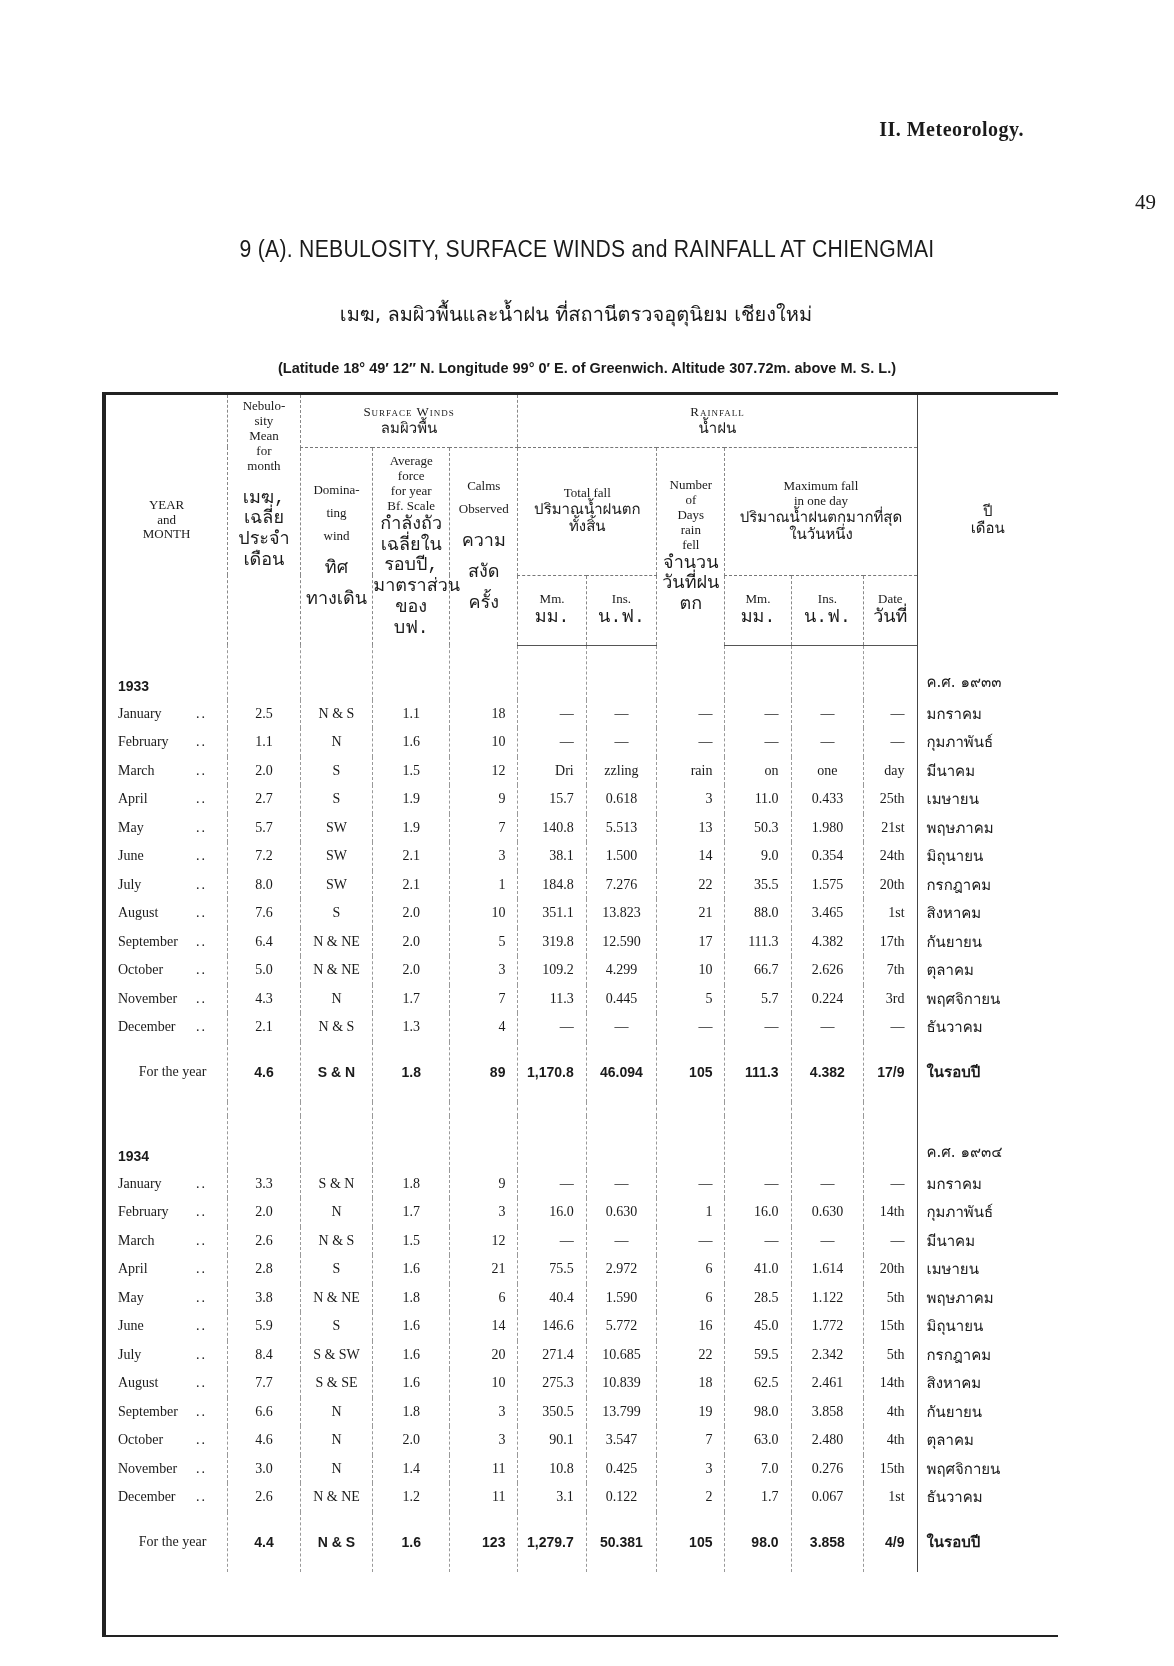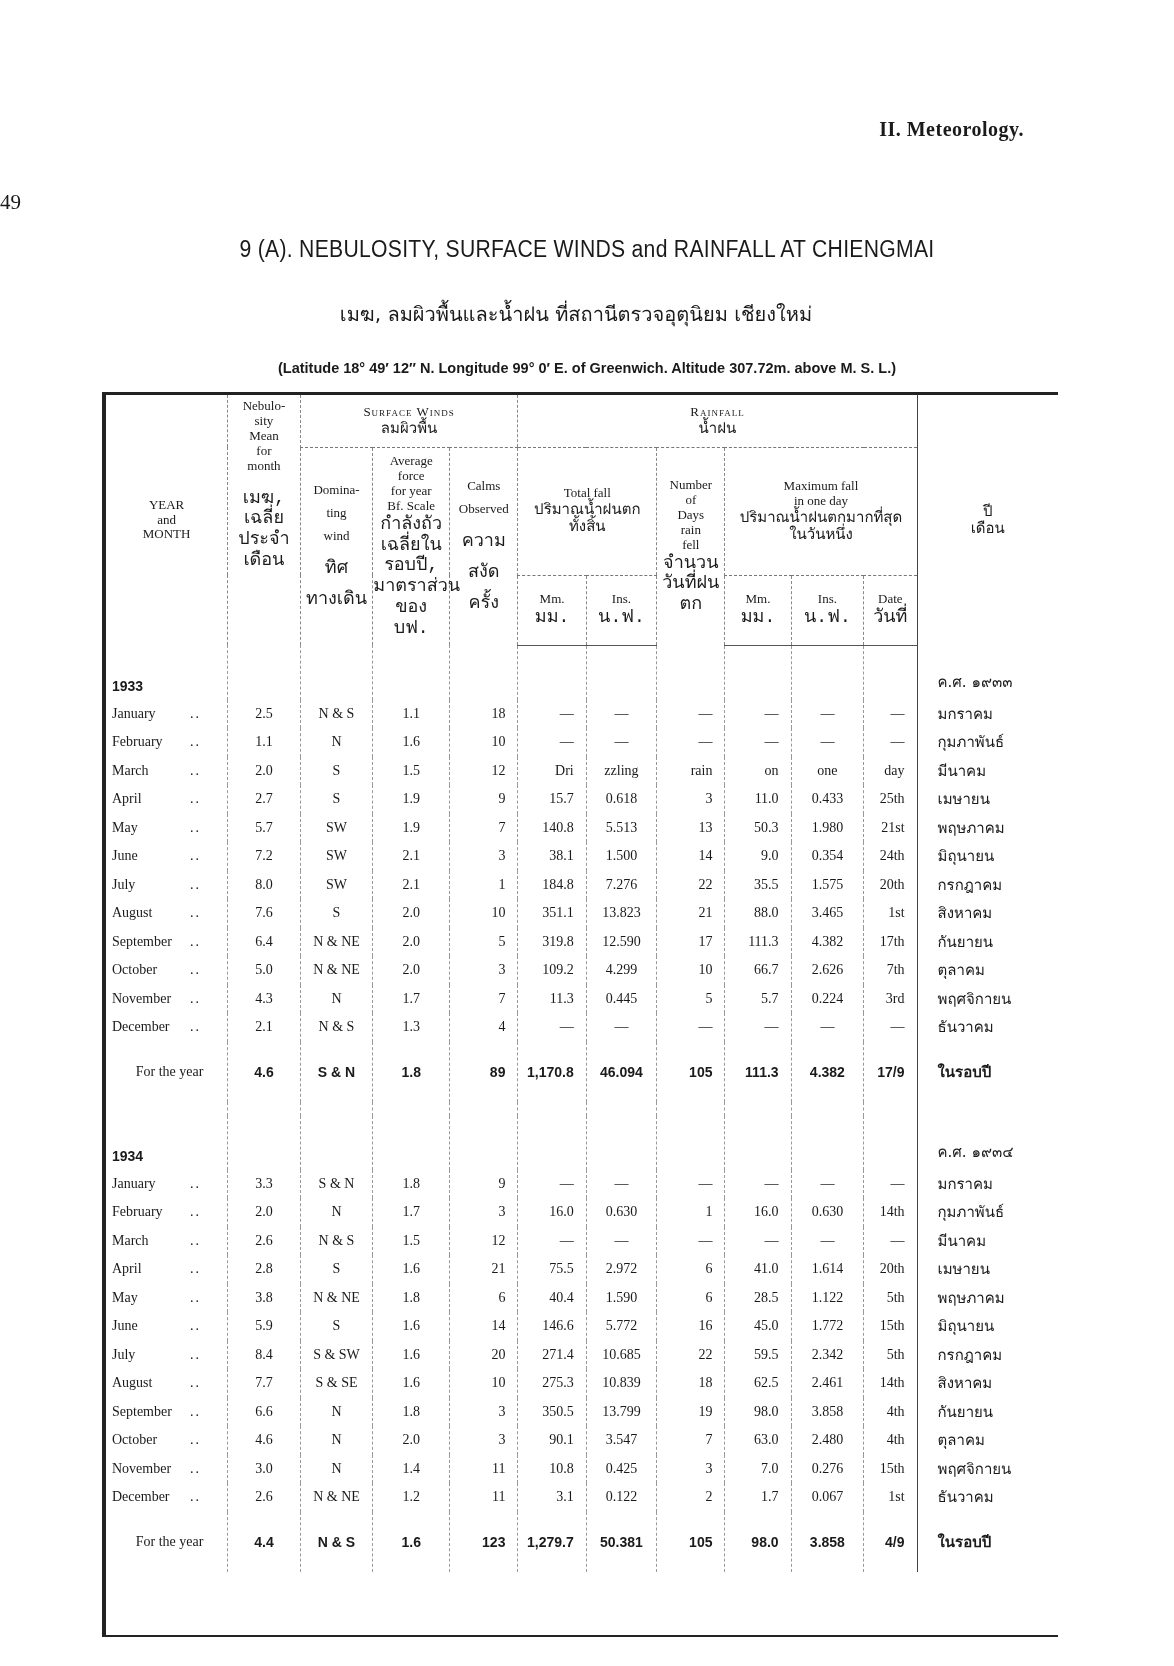--- a/index.html
+++ b/index.html
@@ -1,35 +1,35 @@
 <!DOCTYPE html>
 <html><head>
 <meta charset="utf-8">
 <style>
   html, body { margin: 0; padding: 0; background: #ffffff; }
   body { width: 1174px; height: 1666px; position: relative; color: #1a1a1a; font-family: "Liberation Serif", serif; overflow: hidden; }
   .running-head { position: absolute; top: 118px; right: 150px; font-family: "Liberation Serif", serif; font-weight: bold; font-size: 20px; letter-spacing: 0.5px; }
-  .page-num { position: absolute; top: 190px; left: 0; width: 1156px; text-align: left; font-size: 21px; }
+  .page-num { position: absolute; top: 190px; left: 0; width: 1156px; text-align: right; font-size: 21px; }
   .title { position: absolute; top: 236px; left: 0; width: 1174px; text-align: center; font-family: "Liberation Sans", sans-serif; font-size: 23px; transform: scaleX(0.92); letter-spacing: 0.3px; }
   .thai-title { position: absolute; top: 298px; left: 0; width: 1152px; text-align: center; font-family: "DejaVu Sans", sans-serif; font-size: 20px; }
   .subtitle { position: absolute; top: 360px; left: 0; width: 1174px; text-align: center; font-family: "Liberation Sans", sans-serif; font-weight: bold; font-size: 14.5px; }
 
   .table-wrap { position: absolute; top: 392px; left: 102px; width: 952px; height: 1240px; border-top: 3px solid #222; border-left: 4px solid #222; border-bottom: 2px solid #222; }
   table { border-collapse: collapse; width: 100%; table-layout: fixed; font-size: 14px; }
   th, td { padding: 0; text-align: center; vertical-align: middle; }
   thead th { font-weight: normal; font-size: 13px; line-height: 1.15; border-left: 1px dashed #888; margin-top: 46px; }
   thead th.first { border-left: none; }
   .sc { font-variant: small-caps; letter-spacing: 1px; }
   .thai { font-family: "DejaVu Sans", sans-serif; font-size: 15px; }
   .thai-sm { font-family: Liberation Mono, monospace; font-size: 18px; }
   .hline { border-bottom: 1px dashed #777; }
   thead tr.last th { border-bottom: 1px solid #555; }
   tbody td { border-left: 1px dashed #999; height: 28.5px; }
-  tbody td.first { border-left: none; text-align: left; padding-left: 6px; }
-  tbody td.thai-col { text-align: left; padding-left: 20px; font-family: "DejaVu Sans", sans-serif; font-size: 15px; border-left: 1px solid #444; }
+  tbody td.first { border-left: none; text-align: left; padding-left: 12px; }
+  tbody td.thai-col { text-align: left; padding-left: 9px; font-family: "DejaVu Sans", sans-serif; font-size: 15px; border-left: 1px solid #444; }
   tbody td.num { text-align: right; padding-right: 12px; }
   tr.year-row td { height: 48px; vertical-align: bottom; padding-bottom: 6px; }
   tr.year-row td.first { font-family: "Liberation Sans", sans-serif; font-weight: bold; }
   tr.total-row td { height: 60px; font-family: "Liberation Sans", sans-serif; font-weight: bold; }
   tr.total-row td.first { font-family: "Liberation Serif", serif; font-weight: normal; text-align: center; }
   tr.spacer td { height: 14px; }
   .month-name { display: inline-block; width: 78px; }
   .dots { letter-spacing: 2px; }
   .rightcol { border-left: 1px solid #444 !important; }
 </style>

